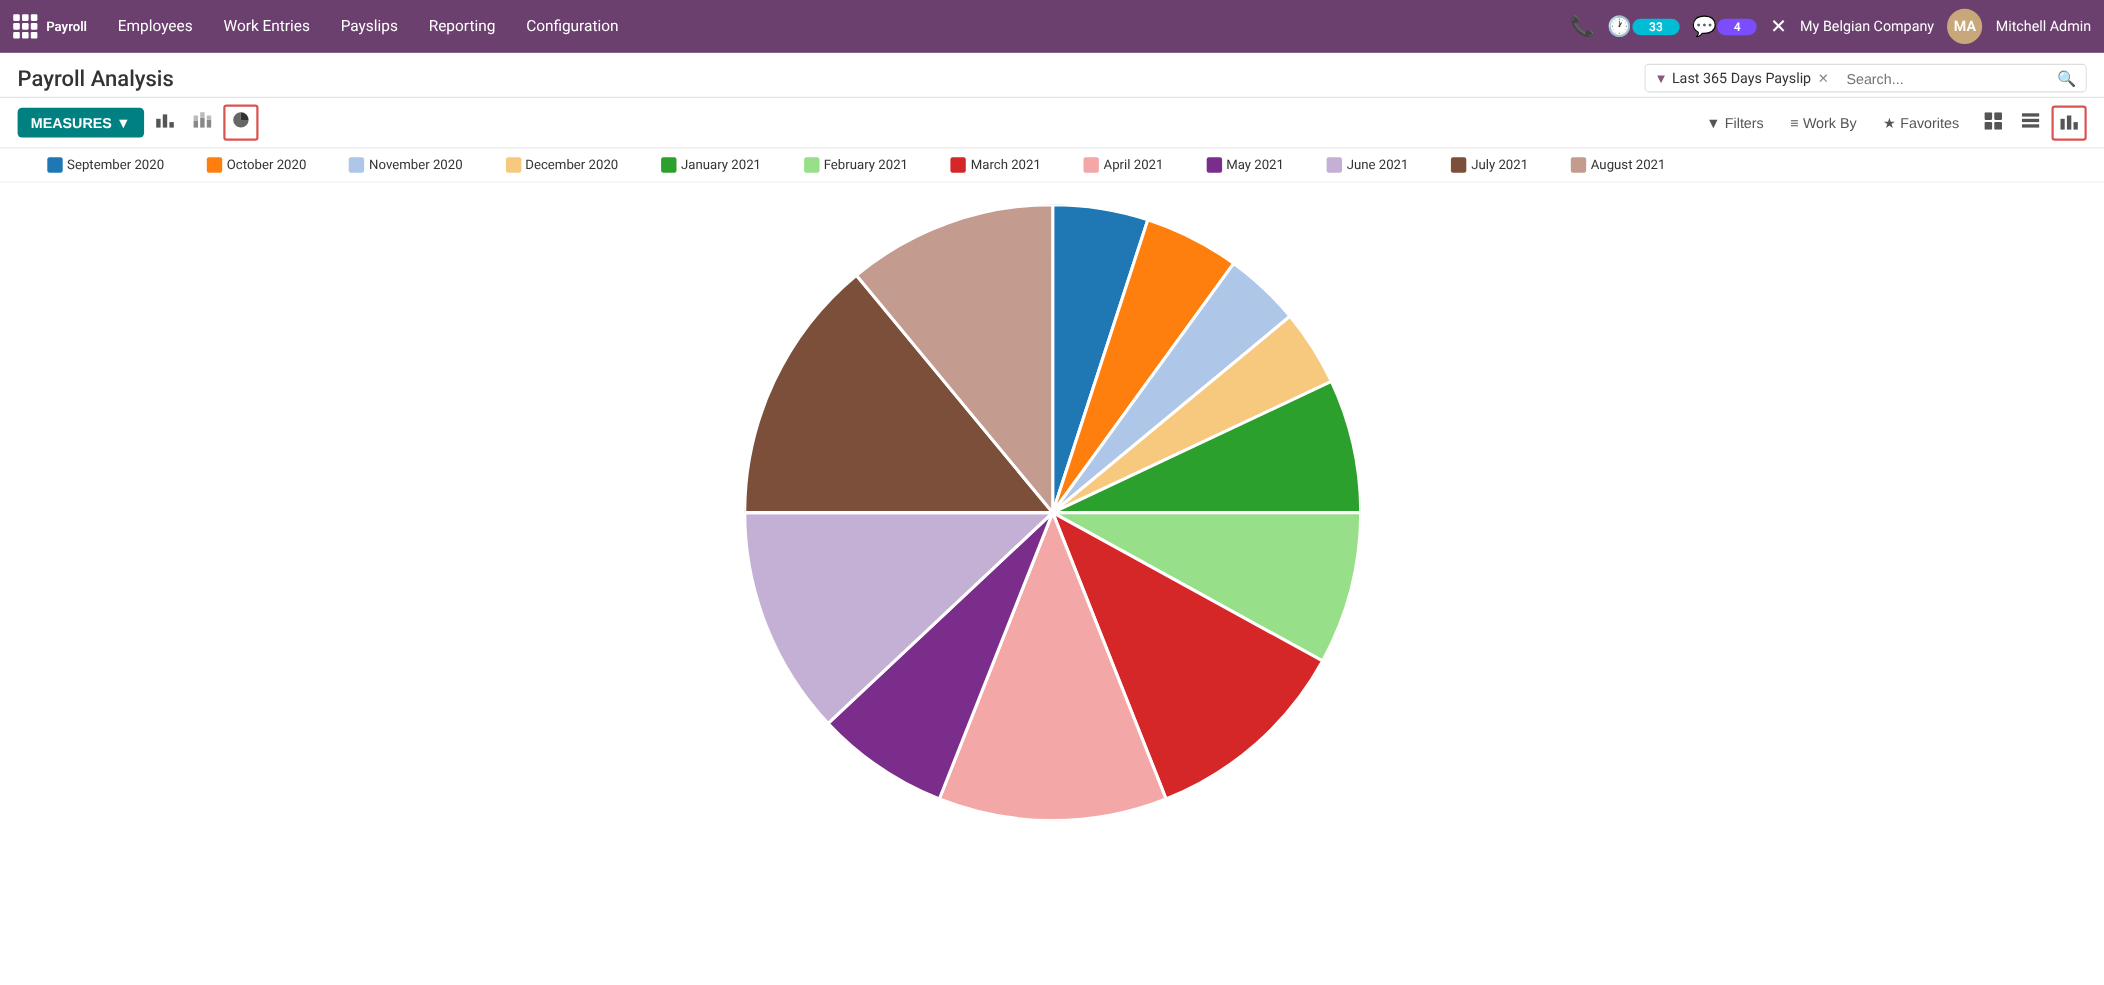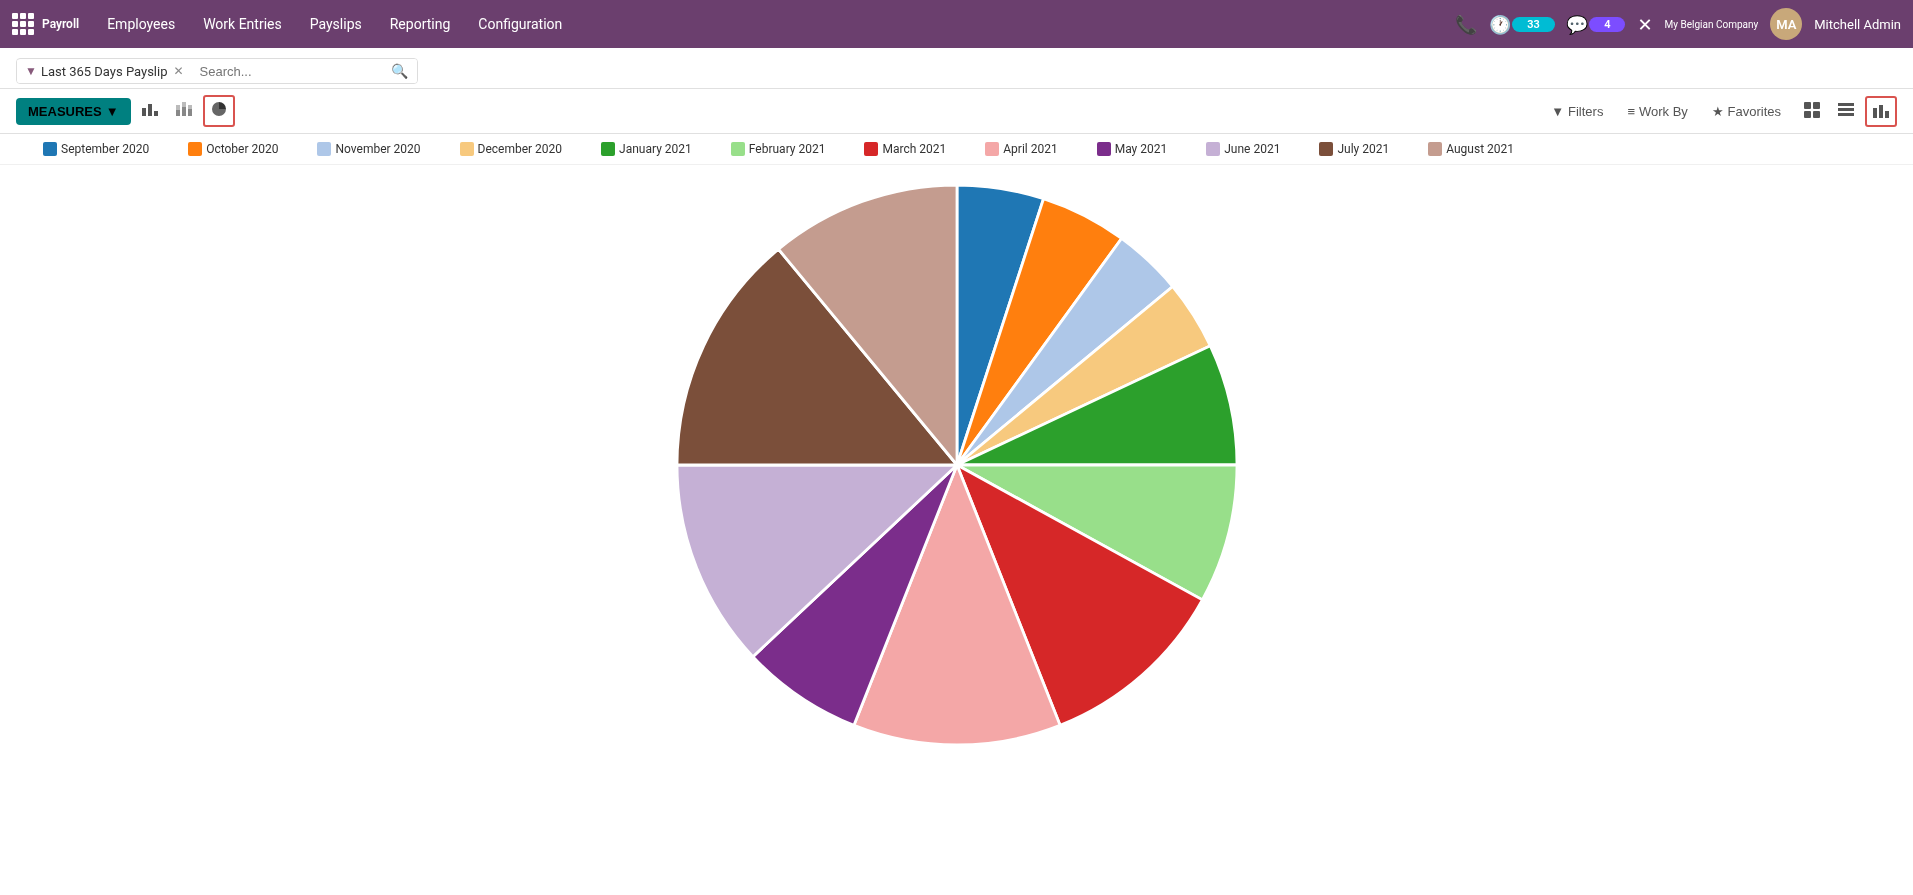--- a/index.html
+++ b/index.html
@@ -50,21 +50,21 @@
       background: #00BCD4;
       color: #fff;
       border-radius: 10px;
       padding: 1px 15px;
       font-size: 11px;
       font-weight: 600;
     }
     .badge-msg { background: #7C4DFF; }
     .topnav-company {
       color: #fff;
-      font-size: 10px;
+      font-size: 13px;
     }
     .topnav-avatar {
       width: 32px; height: 32px;
       border-radius: 50%;
       background: #c8a87a;
       display: flex; align-items: center; justify-content: center;
       font-size: 13px; color: #fff; font-weight: 600;
     }
     .topnav-user { color: #fff; font-size: 13px; }
     .grid-icon {
@@ -132,21 +132,21 @@
     
     .toolbar {
       display: flex;
       align-items: center;
       padding: 6px 16px;
       border-bottom: 1px solid #e0e0e0;
       gap: 4px;
     }
     .measures-btn {
       background: #008080;
-      color: #000000;
+      color: #ffffff;
       border: none;
       padding: 6px 12px;
       border-radius: 4px;
       cursor: pointer;
       font-size: 13px;
       font-weight: 600;
       display: flex;
       align-items: center;
       gap: 4px;
     }
@@ -276,20 +276,21 @@
       💬 <span class="badge badge-msg">4</span>
     </span>
     <span class="topnav-icon-btn">✕</span>
     <span class="topnav-company">My Belgian Company</span>
     <div class="topnav-avatar">MA</div>
     <span class="topnav-user">Mitchell Admin</span>
   </div>
 </nav>
 
 <div class="page-header">
+  <h1 class="page-title">Payroll Analysis</h1>
   <div class="search-area">
     <div class="search-filter-tag">
       <span class="filter-icon">▼</span>
       <span>Last 365 Days Payslip</span>
       <span class="search-filter-close">✕</span>
     </div>
     <input class="search-input" type="text" placeholder="Search..." style="">
     <button class="search-btn">🔍</button>
   </div>
 </div>

